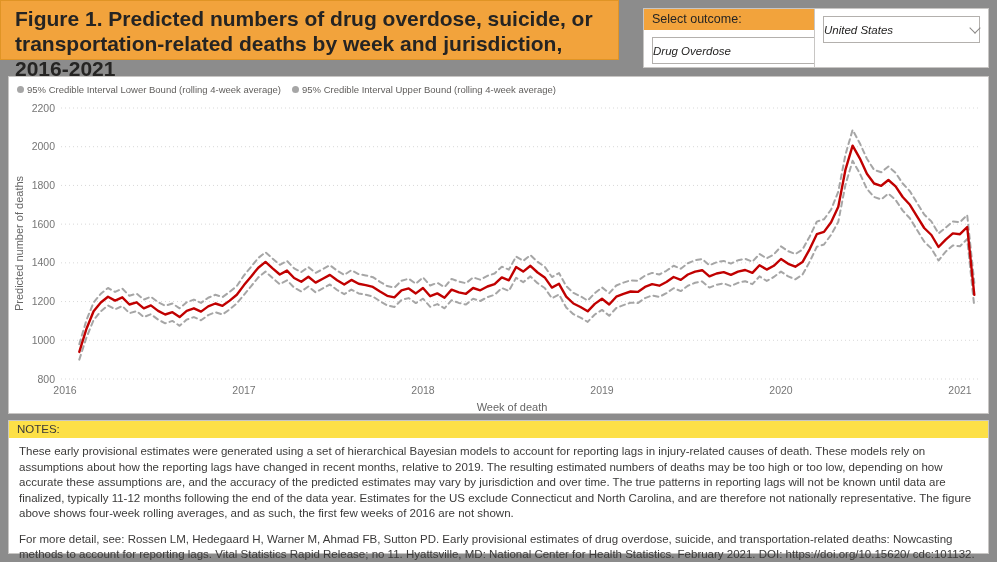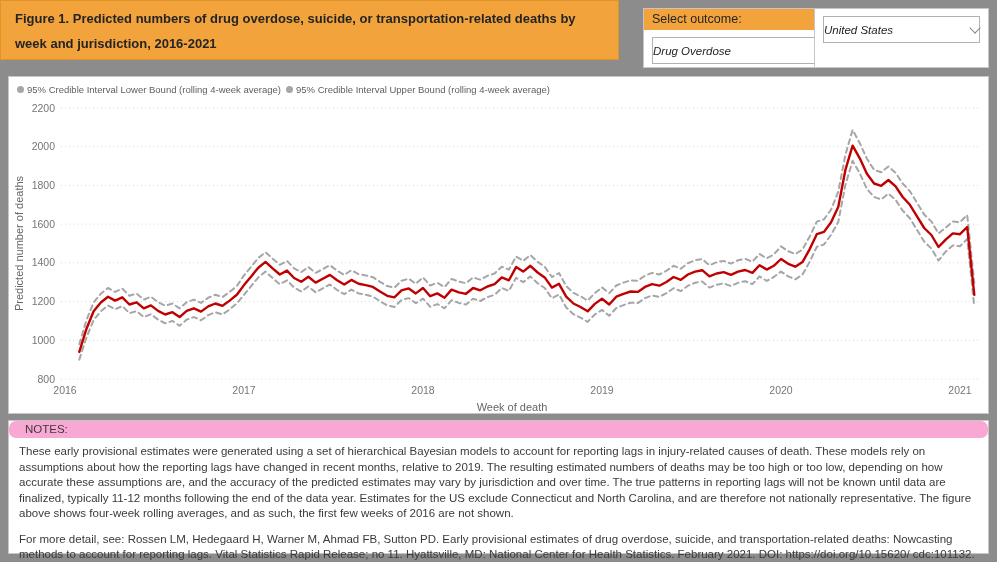--- a/index.html
+++ b/index.html
@@ -7,21 +7,21 @@
     width:997px;height:562px;position:relative;overflow:hidden;
     background:#8c8c8c;
     font-family:"Liberation Sans",sans-serif;
     -webkit-font-smoothing:antialiased;
   }
   .panel{position:absolute;box-sizing:border-box;background:#ffffff;border:1px solid #c8c6c4;}
   
   #title-panel{
     left:8px;top:8px;width:619px;height:60px;
     background:#F2A33C;border:1px solid #e09425;
-    color:#252423;font-weight:bold;font-size:13px;line-height:25px;
+    color:#252423;font-weight:bold;font-size:21px;line-height:25px;
     padding:5px 14px;box-sizing:border-box;
   }
   .selector-panel{height:60px;top:8px;}
   #outcome-panel{left:643px;width:208px;}
   #jurisdiction-panel{left:814px;width:175px;}
   .selector-header{
     height:21px;background:#F2A33C;color:#252423;
     font-size:12.5px;line-height:21px;padding-left:8px;
   }
   .dropdown{
@@ -29,31 +29,31 @@
     display:flex;align-items:center;justify-content:space-between;
     padding:0 0;font-size:11.5px;color:#252423;cursor:pointer;font-style:italic;
   }
   .chevron{
     width:7px;height:7px;border-right:1.4px solid #8a8886;border-bottom:1.4px solid #8a8886;
     transform:rotate(45deg);margin-top:-4px;
   }
   
   #chart-panel{left:8px;top:76px;width:981px;height:338px;}
   #legend{
-    position:absolute;left:8px;top:7px;display:flex;align-items:center;gap:5px;
+    position:absolute;left:8px;top:7px;display:flex;align-items:center;gap:11px;
     font-size:9.5px;color:#605e5c;white-space:nowrap;
   }
   .legend-item{display:flex;align-items:center;cursor:pointer;}
   .legend-dot{width:7px;height:7px;border-radius:50%;display:inline-block;margin-right:3px;}
   #chart-svg{position:absolute;left:0;top:24px;}
   
   #notes-panel{left:8px;top:420px;width:981px;height:134px;}
   #notes-header{
-    height:17px;background:#f9a8d4;color:#3b3a39;
-    font-size:11.5px;line-height:17px;padding-left:16px;border-radius:7px;
+    height:17px;background:#fde047;color:#3b3a39;
+    font-size:11.5px;line-height:17px;padding-left:8px;
   }
   #notes-body{
     padding:6px 10px 0 10px;font-size:11.5px;line-height:15.5px;color:#3b3a39;
   }
   #notes-more{margin-top:10px;}
   .bold{font-weight:normal;}
 </style>
 </head>
 <body>
 

